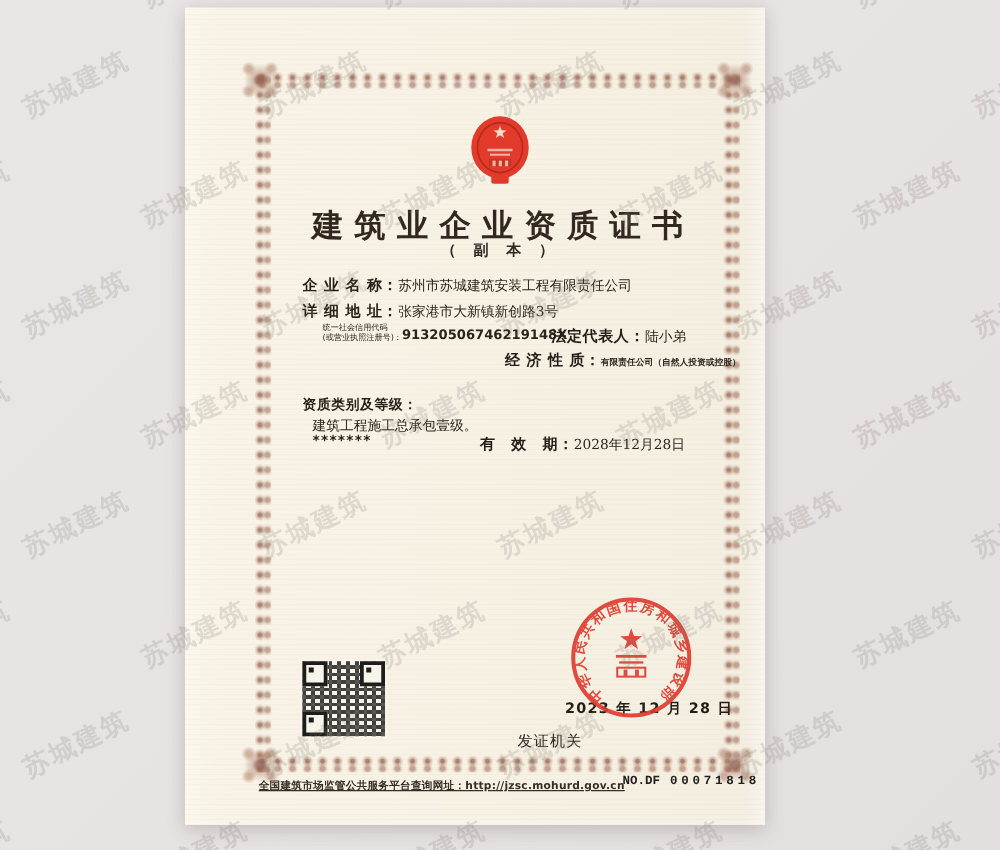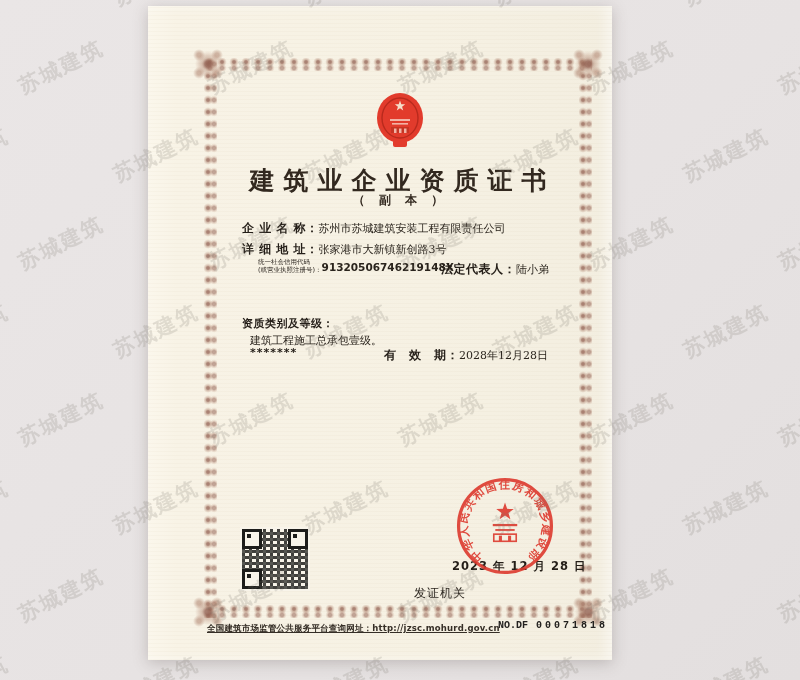--- a/index.html
+++ b/index.html
@@ -112,20 +112,23 @@
 
   <div class="abs row" style="left:242px;top:256px;">
     <span class="tinylbl"><span>统一社会信用代码</span><br><span>(或营业执照注册号)：</span></span><span class="val val-num" style="font-size:10.5px;">91320506746219148X</span>
   </div>
 
   <div class="abs row" style="left:441px;top:258px;">
     <span class="lbl">法定代表人</span><span class="lbl">：</span><span class="val">陆小弟</span>
   </div>
 
 
+  <div class="abs row" style="left:404px;top:277px;">
+    <span class="lbl">经 济 性 质</span><span class="lbl">：</span><span class="tinyval">有限责任公司（自然人投资或控股）</span>
+  </div>
 
 
   <div class="abs row" style="left:384px;top:296px;margin-top:48px;">
     <span class="lbl">有　效　期</span><span class="lbl">：</span><span class="val">2028年12月28日</span>
   </div>
 
   <div class="abs row" style="left:242px;top:312px;">
     <span class="lbl" style="font-size:11px;">资质类别及等级：</span>
   </div>
 

